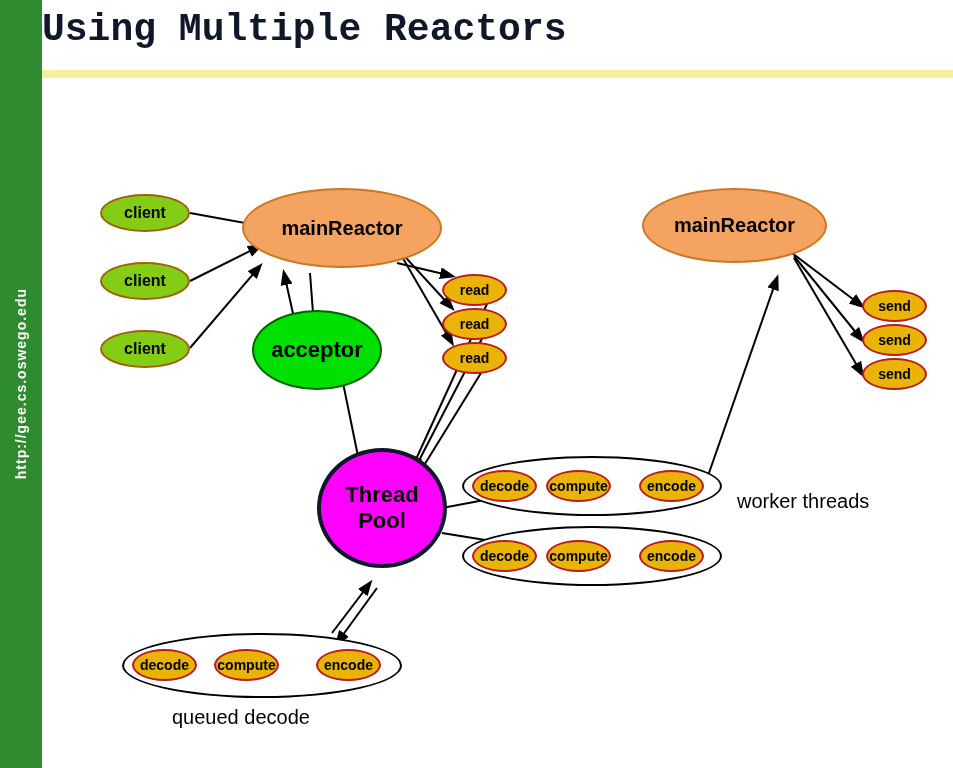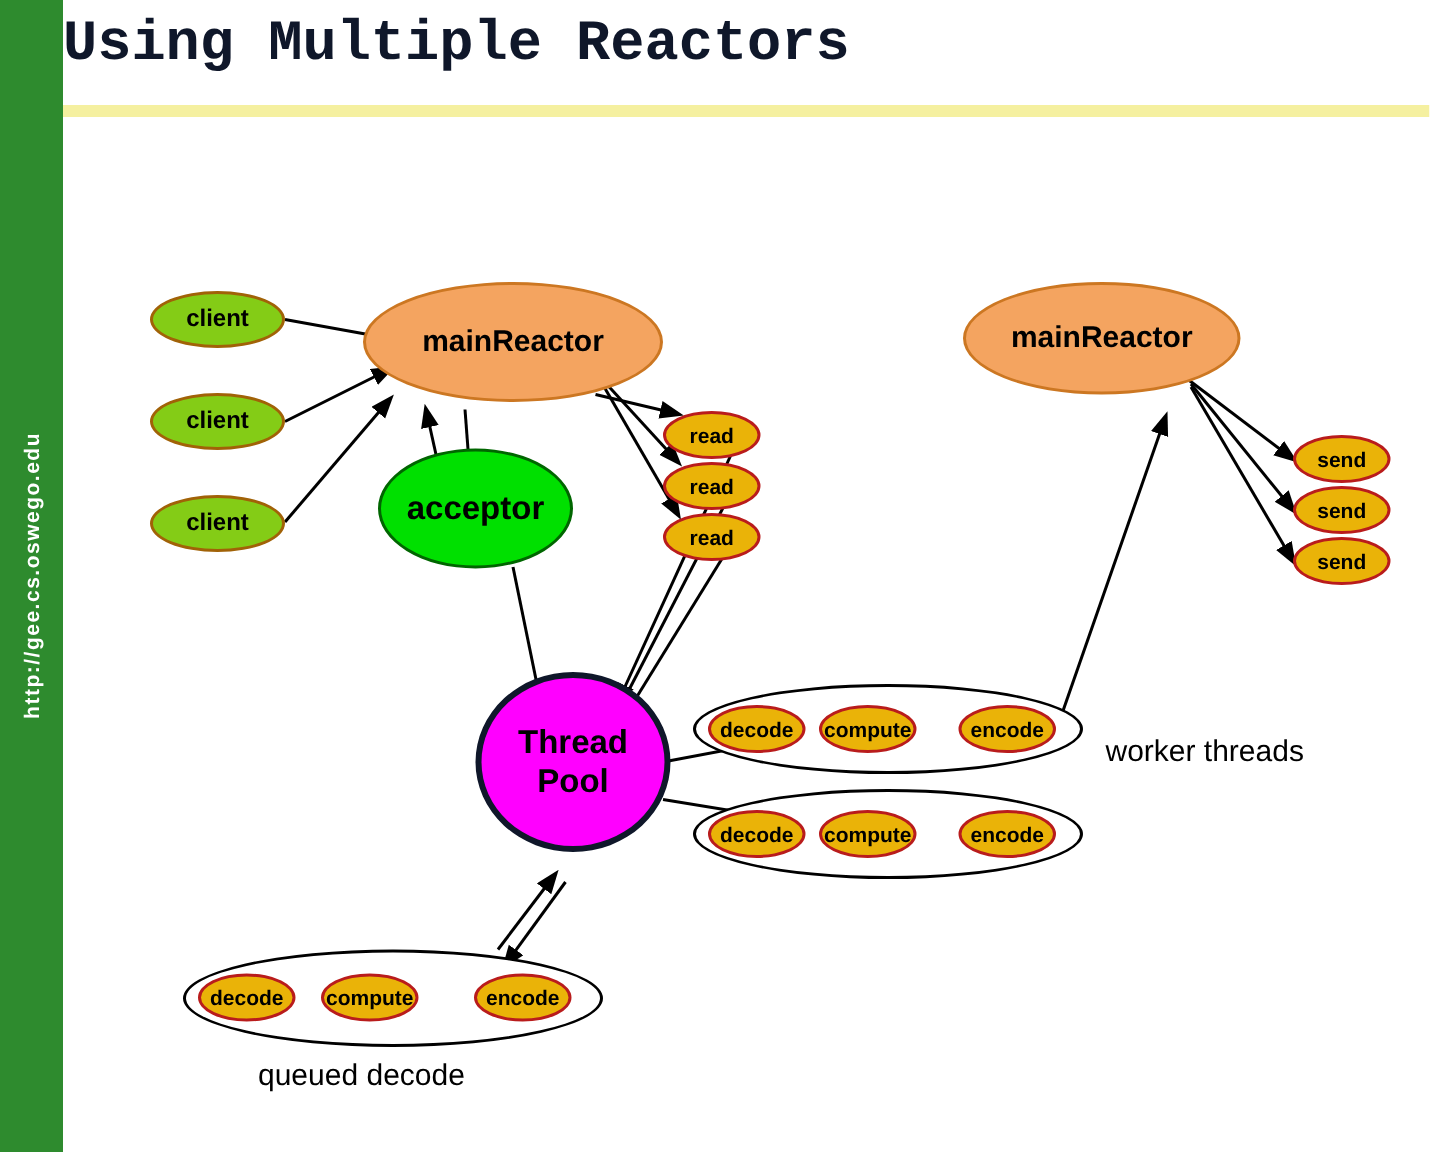--- a/index.html
+++ b/index.html
@@ -248,21 +248,21 @@
   </div>
 
   <div class="ellipse main-reactor" style="left:200px; top:110px;">
     <span>mainReactor</span>
   </div>
 
   <div class="ellipse sub-reactor" style="left:600px; top:110px;">
     <span>mainReactor</span>
   </div>
 
-  <div class="ellipse acceptor" style="left:210px; top:221px;">
+  <div class="ellipse acceptor" style="left:210px; top:232px;">
     <span>acceptor</span>
   </div>
 
   <div class="ellipse yellow-node" style="left:400px; top:196px;">
     <span>read</span>
   </div>
 
   <div class="ellipse yellow-node" style="left:400px; top:230px;">
     <span>read</span>
   </div>

